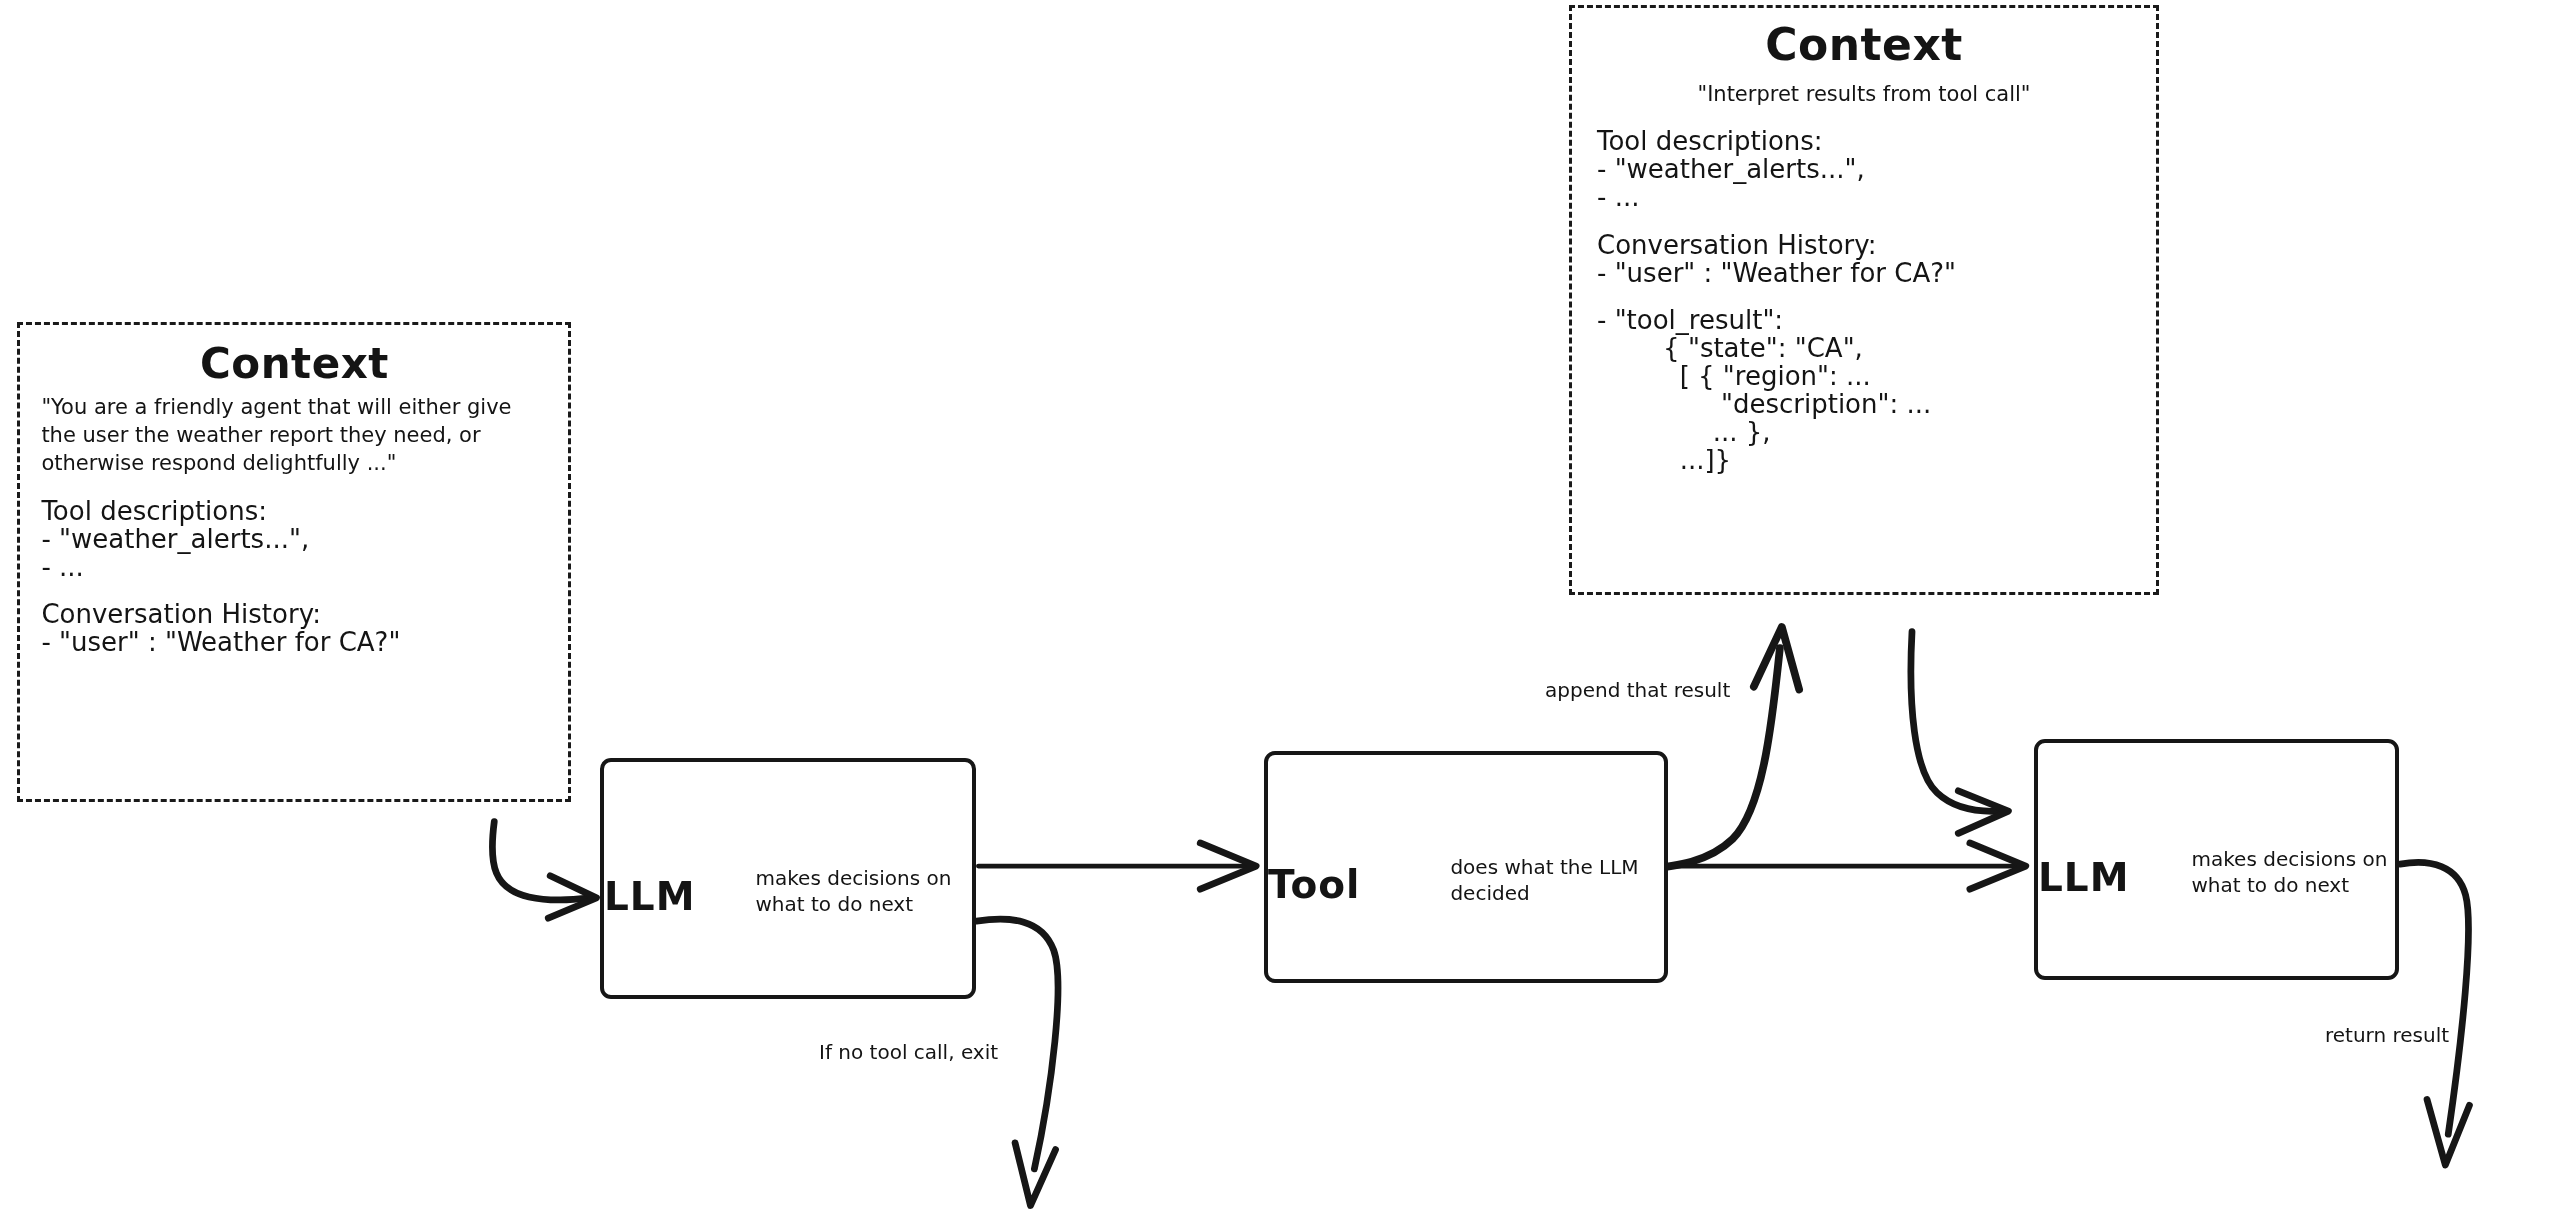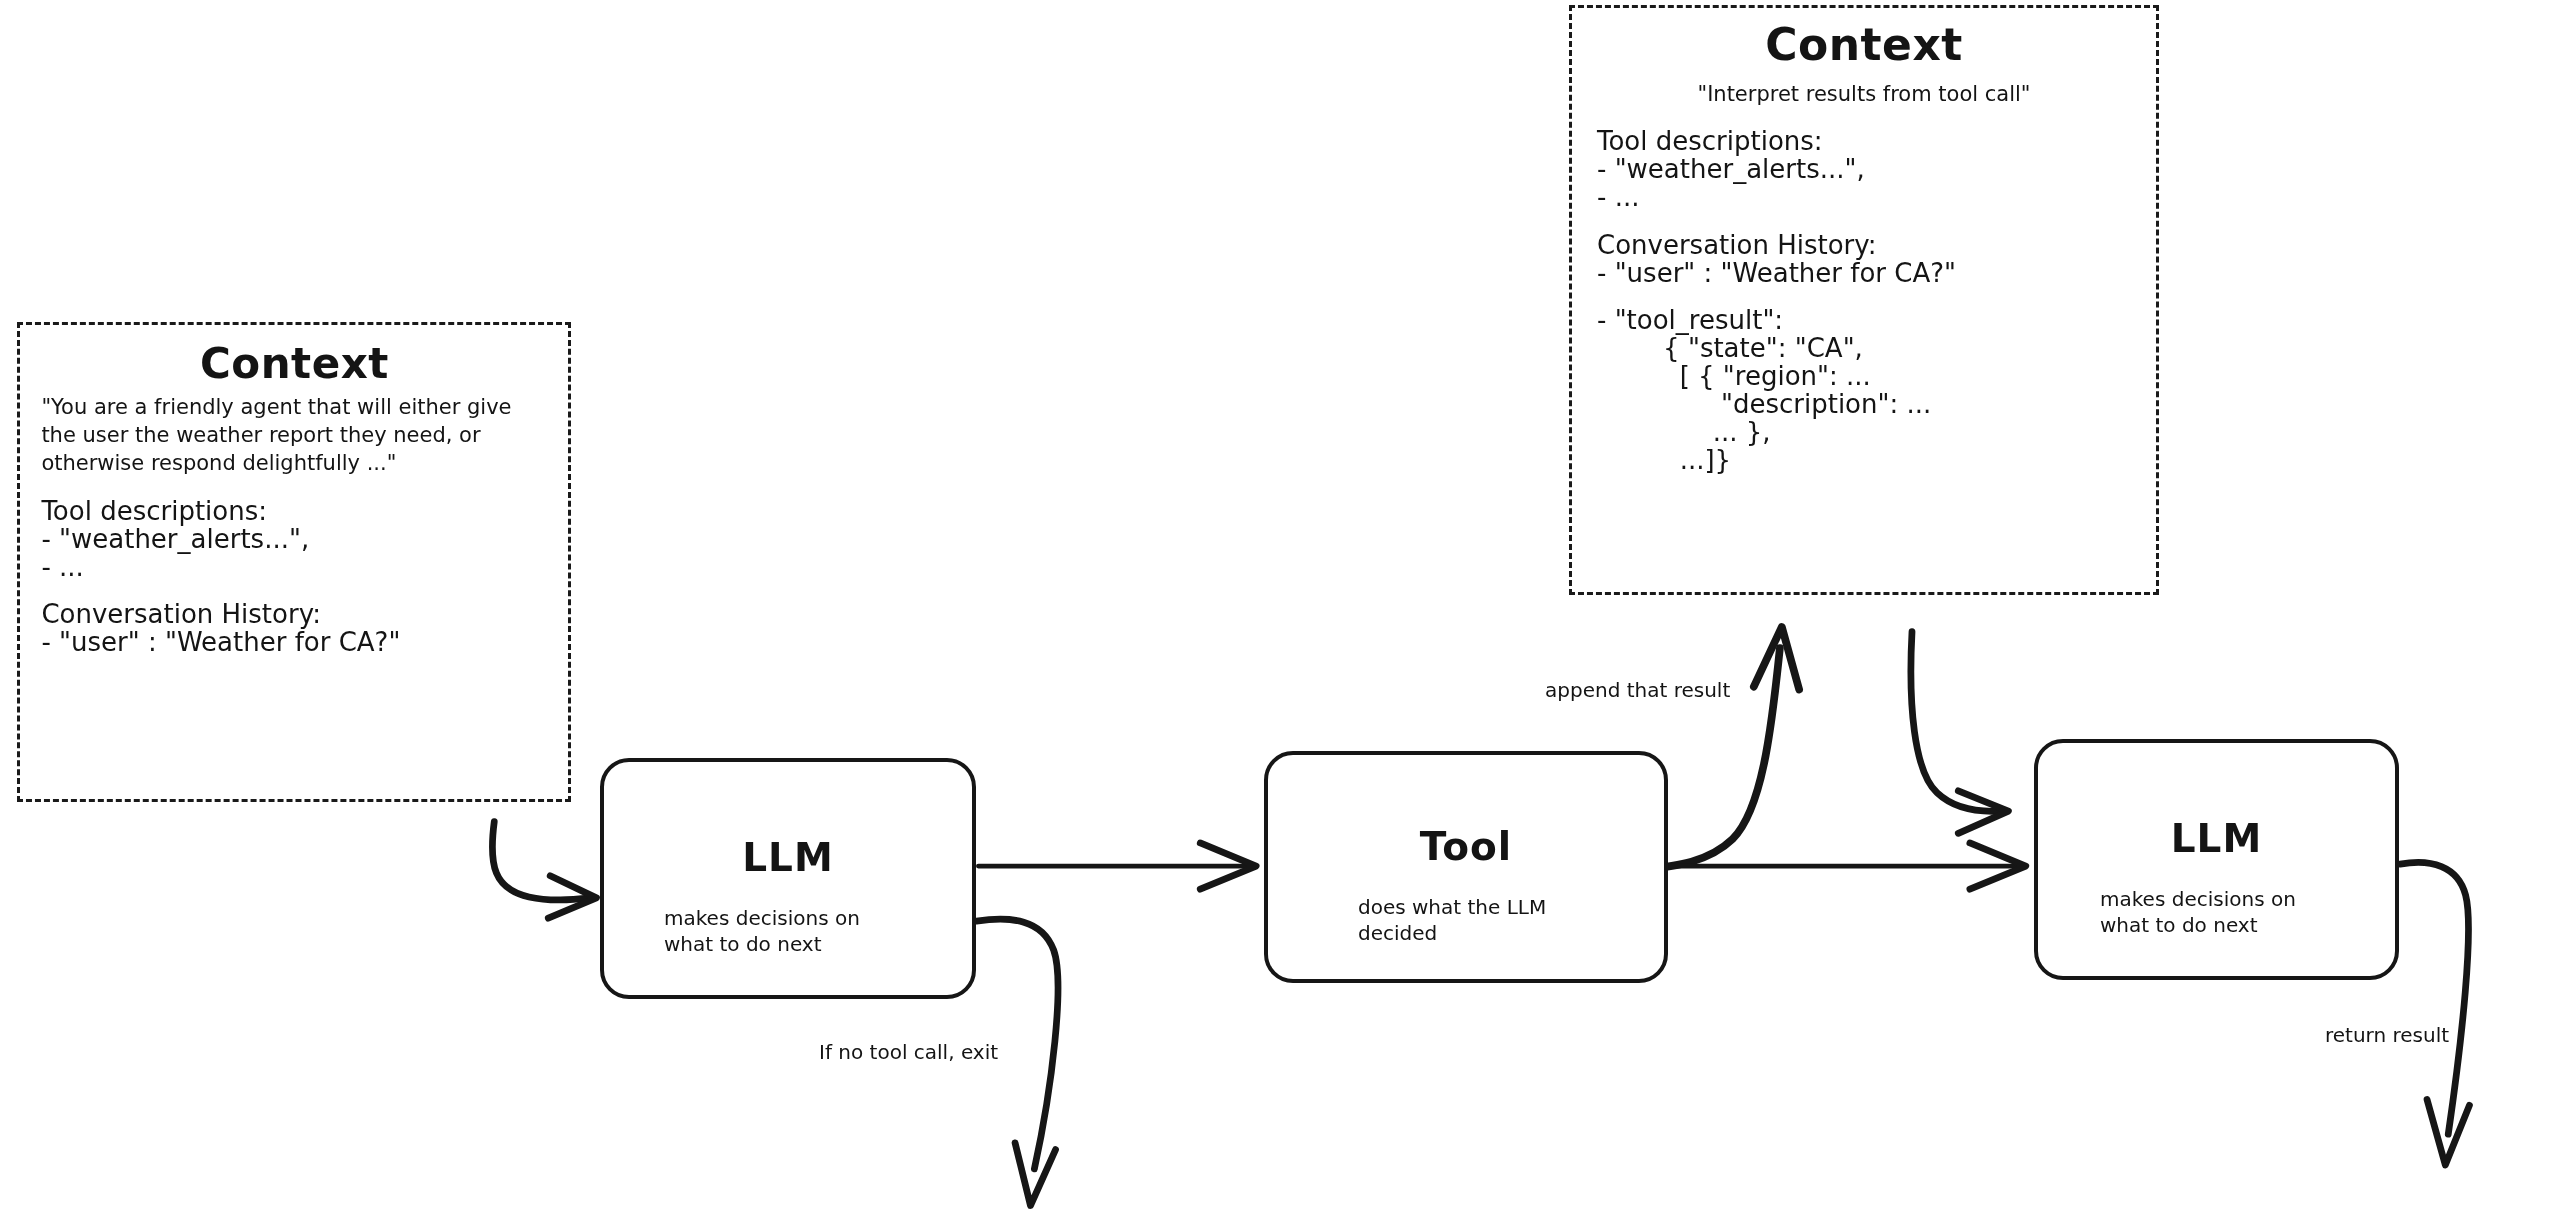--- a/index.html
+++ b/index.html
@@ -52,26 +52,26 @@
     line-height: 28px;
   }
   .ctx-gap { height: 19.3px; }
   .ctx-center { text-align: center; }
 
   
   .node-box {
     position: absolute;
     box-sizing: border-box;
     border: 4.8px solid #161616;
-    border-radius: 29px;
+    border-radius: 11px;
     background: #ffffff;
     display: flex;
-    flex-direction: column;
+    flex-direction: row;
     align-items: center;
-    justify-content: center;
+    justify-content: flex-start;
   }
   #node-llm-1  { left: 600px;  top: 758px; width: 376px; height: 241px; }
   #node-tool   { left: 1264px; top: 751px; width: 404px; height: 232px; }
   #node-llm-2  { left: 2034px; top: 739px; width: 365px; height: 241px; }
 
   .node-title {
     font-size: 39px;
     font-weight: 700;
     color: #141414;
     margin-top: 35px;

